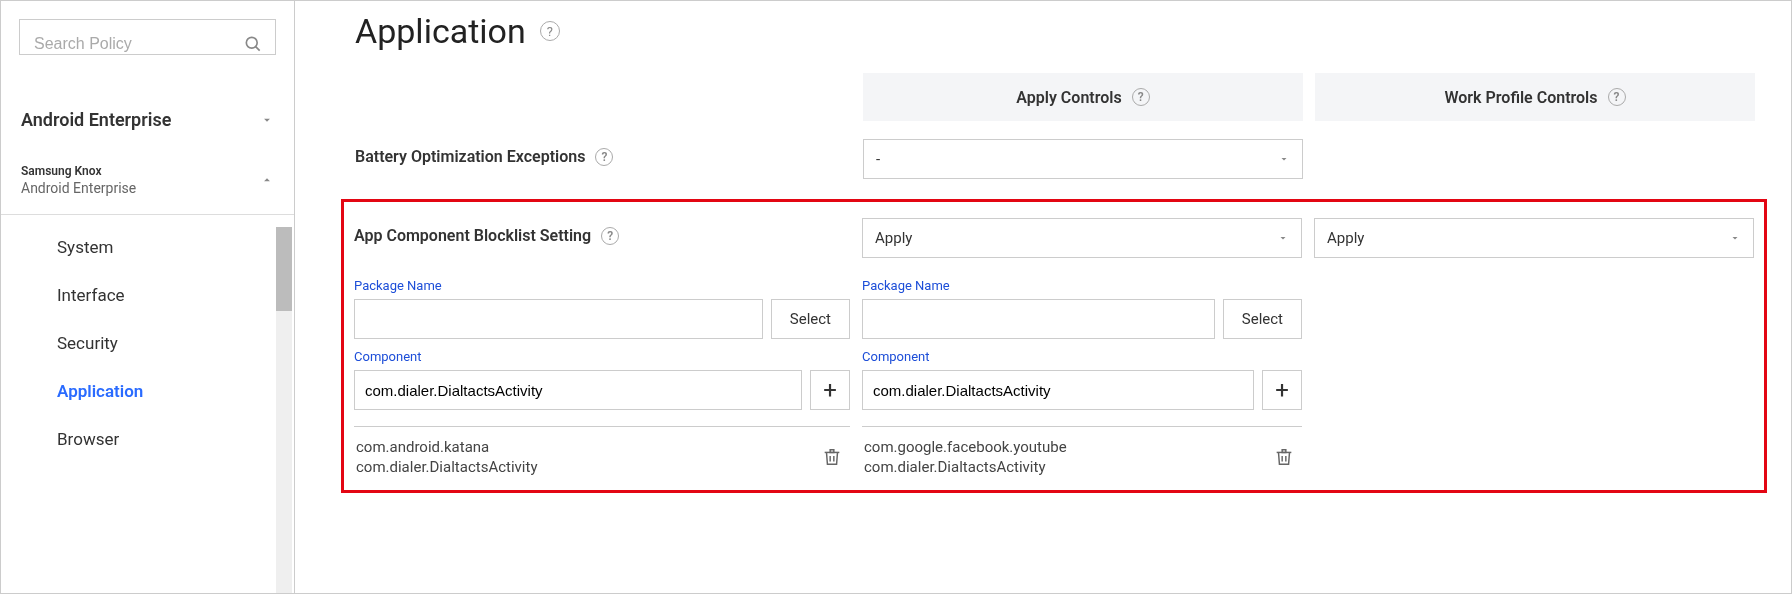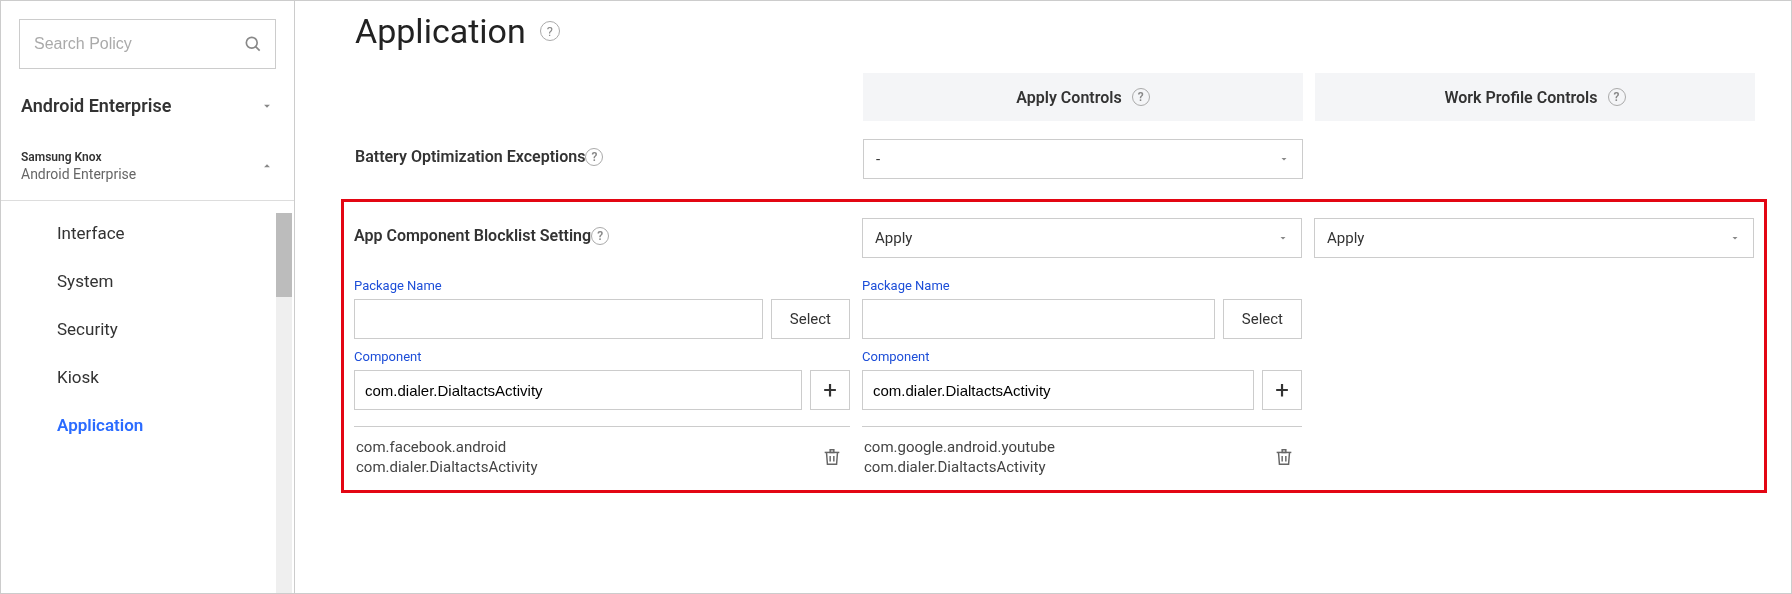--- a/index.html
+++ b/index.html
@@ -19,25 +19,25 @@
   
   .sidebar {
     width: 353px;
     border-right: 1px solid #ccc;
     padding: 18px 18px 0 18px;
     display: flex;
     flex-direction: column;
   }
   .search-box {
     border: 1px solid #ccc;
-    height: 50px;
-    display: flex;
-    align-items: center;
+    height: 36px;
+    display: flex;
+    align-items: flex-end;
     padding: 0 12px;
-    margin-bottom: 16px;
+    margin-bottom: 44px;
   }
   .search-box input {
     flex: 1;
     border: none;
     outline: none;
     font-size: 16px;
     color: #333;
   }
   .search-box input::placeholder { color: #aaa; }
   .search-icon {
@@ -167,20 +167,21 @@
   }
   .setting-row {
     display: grid;
     grid-template-columns: 496px 440px 440px;
     gap: 12px;
     align-items: start;
   }
   .setting-label {
     display: flex;
     align-items: center;
+    gap: 10px;
     font-size: 16px;
     font-weight: 600;
     color: #333;
     padding-top: 8px;
   }
   .setting-sublabel {
     font-size: 16px;
     font-weight: 600;
     color: #333;
     padding-top: 10px;
@@ -301,25 +302,25 @@
         <div class="nav-group-sub">Android Enterprise</div>
       </div>
       <svg class="caret" viewBox="0 0 24 24" fill="currentColor">
           <path d="M7 14l5-5 5 5z"></path>
         </svg>
     </div>
 
     <div class="nav-divider"></div>
 
     <div class="nav-items">
+      <div class="nav-item">System</div>
       <div class="nav-item">Interface</div>
-      <div class="nav-item">System</div>
       <div class="nav-item">Security</div>
-      <div class="nav-item">Kiosk</div>
       <div class="nav-item active">Application</div>
+      <div class="nav-item">Browser</div>
       <div class="scrollbar-track"></div>
       <div class="scrollbar-thumb"></div>
     </div>
   </aside>
 
   <main class="main">
     <div class="page-title-row">
       <h1 class="page-title">Application</h1>
       <span class="help-icon">?</span>
     </div>
@@ -382,21 +383,21 @@
           <div class="field-label">Component</div>
           <div class="field-row">
             <input class="text-input" value="com.dialer.DialtactsActivity" style="">
             <div class="btn square">
                 <span class="plus">+</span>
               </div>
           </div>
           <div class="list-divider"></div>
           <div class="list-item">
             <div class="list-text">
-              <div>com.facebook.android</div>
+              <div>com.android.katana</div>
               <div>com.dialer.DialtactsActivity</div>
             </div>
             <div class="trash-btn">
               <svg class="trash-icon" viewBox="0 0 24 24" fill="none" stroke="currentColor" stroke-width="1.6">
                   <path d="M4 7h16"></path>
                   <path d="M10 4h4v3h-4z"></path>
                   <path d="M6 7l1 13h10l1-13"></path>
                   <line x1="10" y1="11" x2="10" y2="17"></line>
                   <line x1="14" y1="11" x2="14" y2="17"></line>
                 </svg>
@@ -413,21 +414,21 @@
           <div class="field-label">Component</div>
           <div class="field-row">
             <input class="text-input" value="com.dialer.DialtactsActivity" style="">
             <div class="btn square">
                 <span class="plus">+</span>
               </div>
           </div>
           <div class="list-divider"></div>
           <div class="list-item">
             <div class="list-text">
-              <div>com.google.android.youtube</div>
+              <div>com.google.facebook.youtube</div>
               <div>com.dialer.DialtactsActivity</div>
             </div>
             <div class="trash-btn">
               <svg class="trash-icon" viewBox="0 0 24 24" fill="none" stroke="currentColor" stroke-width="1.6">
                   <path d="M4 7h16"></path>
                   <path d="M10 4h4v3h-4z"></path>
                   <path d="M6 7l1 13h10l1-13"></path>
                   <line x1="10" y1="11" x2="10" y2="17"></line>
                   <line x1="14" y1="11" x2="14" y2="17"></line>
                 </svg>

